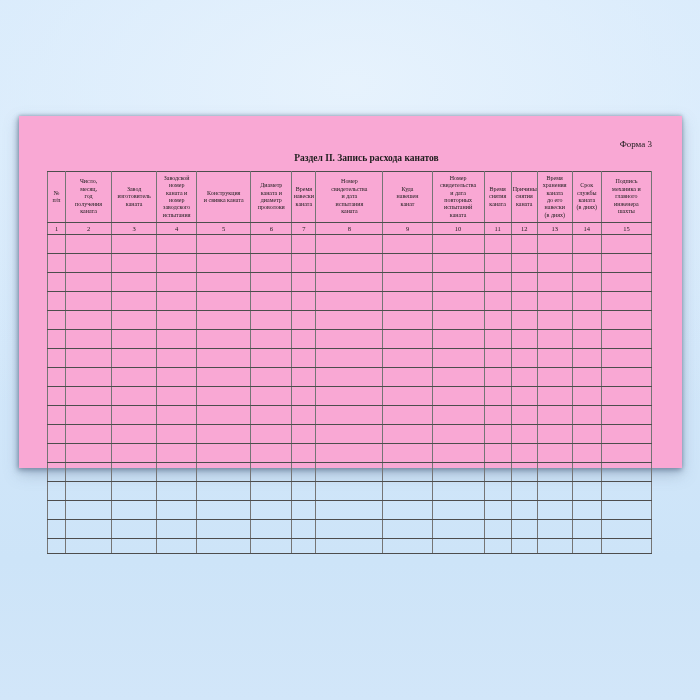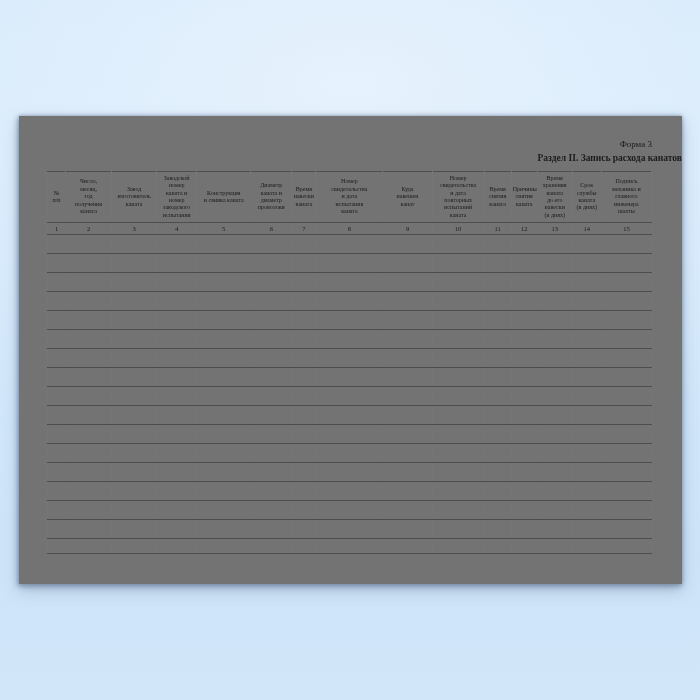--- a/index.html
+++ b/index.html
@@ -10,44 +10,45 @@
     background:
       radial-gradient(ellipse 900px 500px at 50% 12%, rgba(232,243,253,0.9) 0%, rgba(222,238,252,0.6) 40%, rgba(210,230,249,0) 75%),
       linear-gradient(180deg, #d7e9fb 0%, #d9ebfc 20%, #d2e7fa 50%, #cde4f8 80%, #d2e6f9 100%);
     font-family: "Liberation Serif", "DejaVu Serif", serif;
     color: #1c1c1c;
   }
 
   .page {
     position: absolute;
     left: 19px; top: 116px;
-    width: 663px; height: 468px;
-    background: #737373;
+    width: 663px; height: 352px;
+    background: #f9a8d4;
     box-shadow:
       0 2px 5px rgba(92, 112, 140, 0.50),
       0 6px 14px rgba(92, 112, 140, 0.35),
       -2px 2px 5px rgba(92, 112, 140, 0.28),
       0 -1px 3px rgba(110, 128, 152, 0.35);
   }
 
   .form-label {
     position: absolute;
     top: 23px; right: 30px;
     font-size: 9px;
     line-height: 11px;
   }
 
   .page-title {
     position: absolute;
     top: 36px; left: 0;
     width: 100%;
-    text-align: right;
+    text-align: center;
     font-weight: bold;
     font-size: 9.5px;
     line-height: 12px;
+    padding-left: 16px;
   }
 
   table.ropes-table {
     position: absolute;
     left: 28px; top: 55px;
     width: 605px;
     border-collapse: collapse;
     table-layout: fixed;
   }
   .ropes-table th, .ropes-table td {

